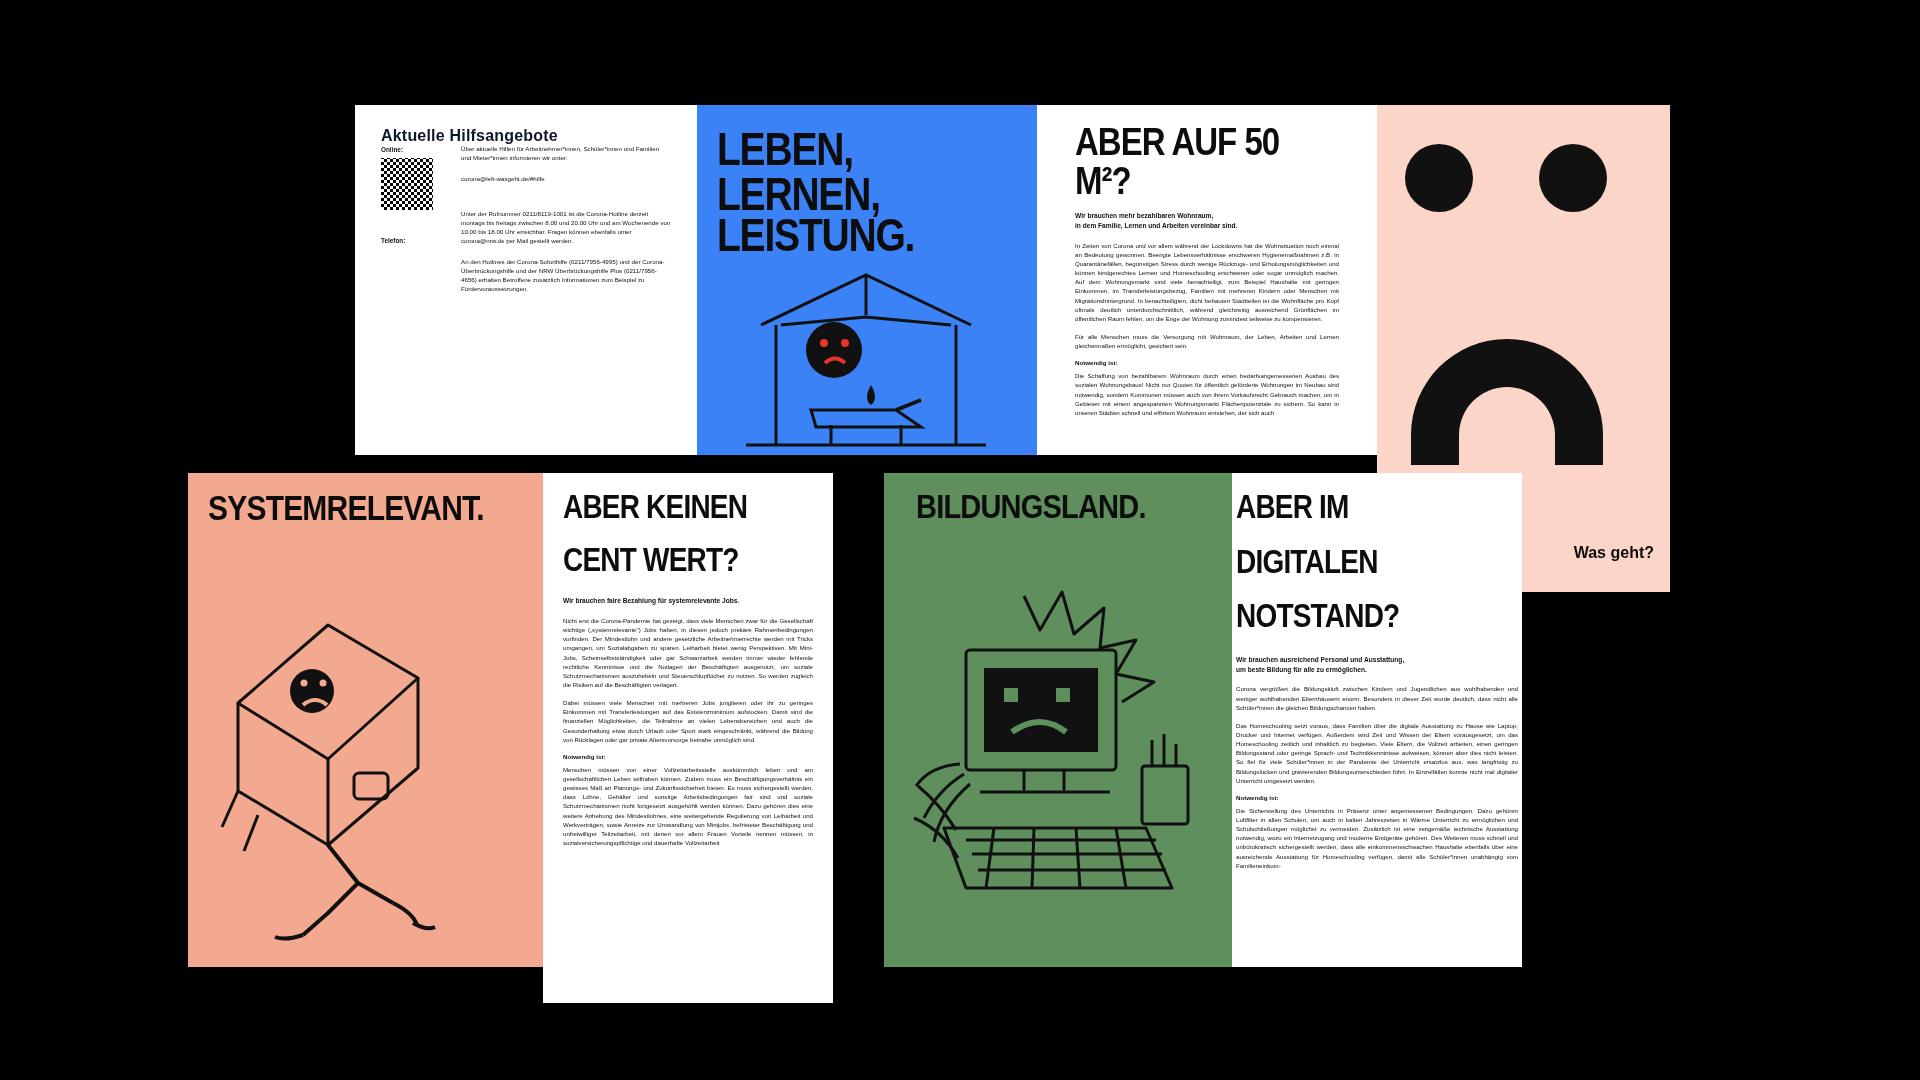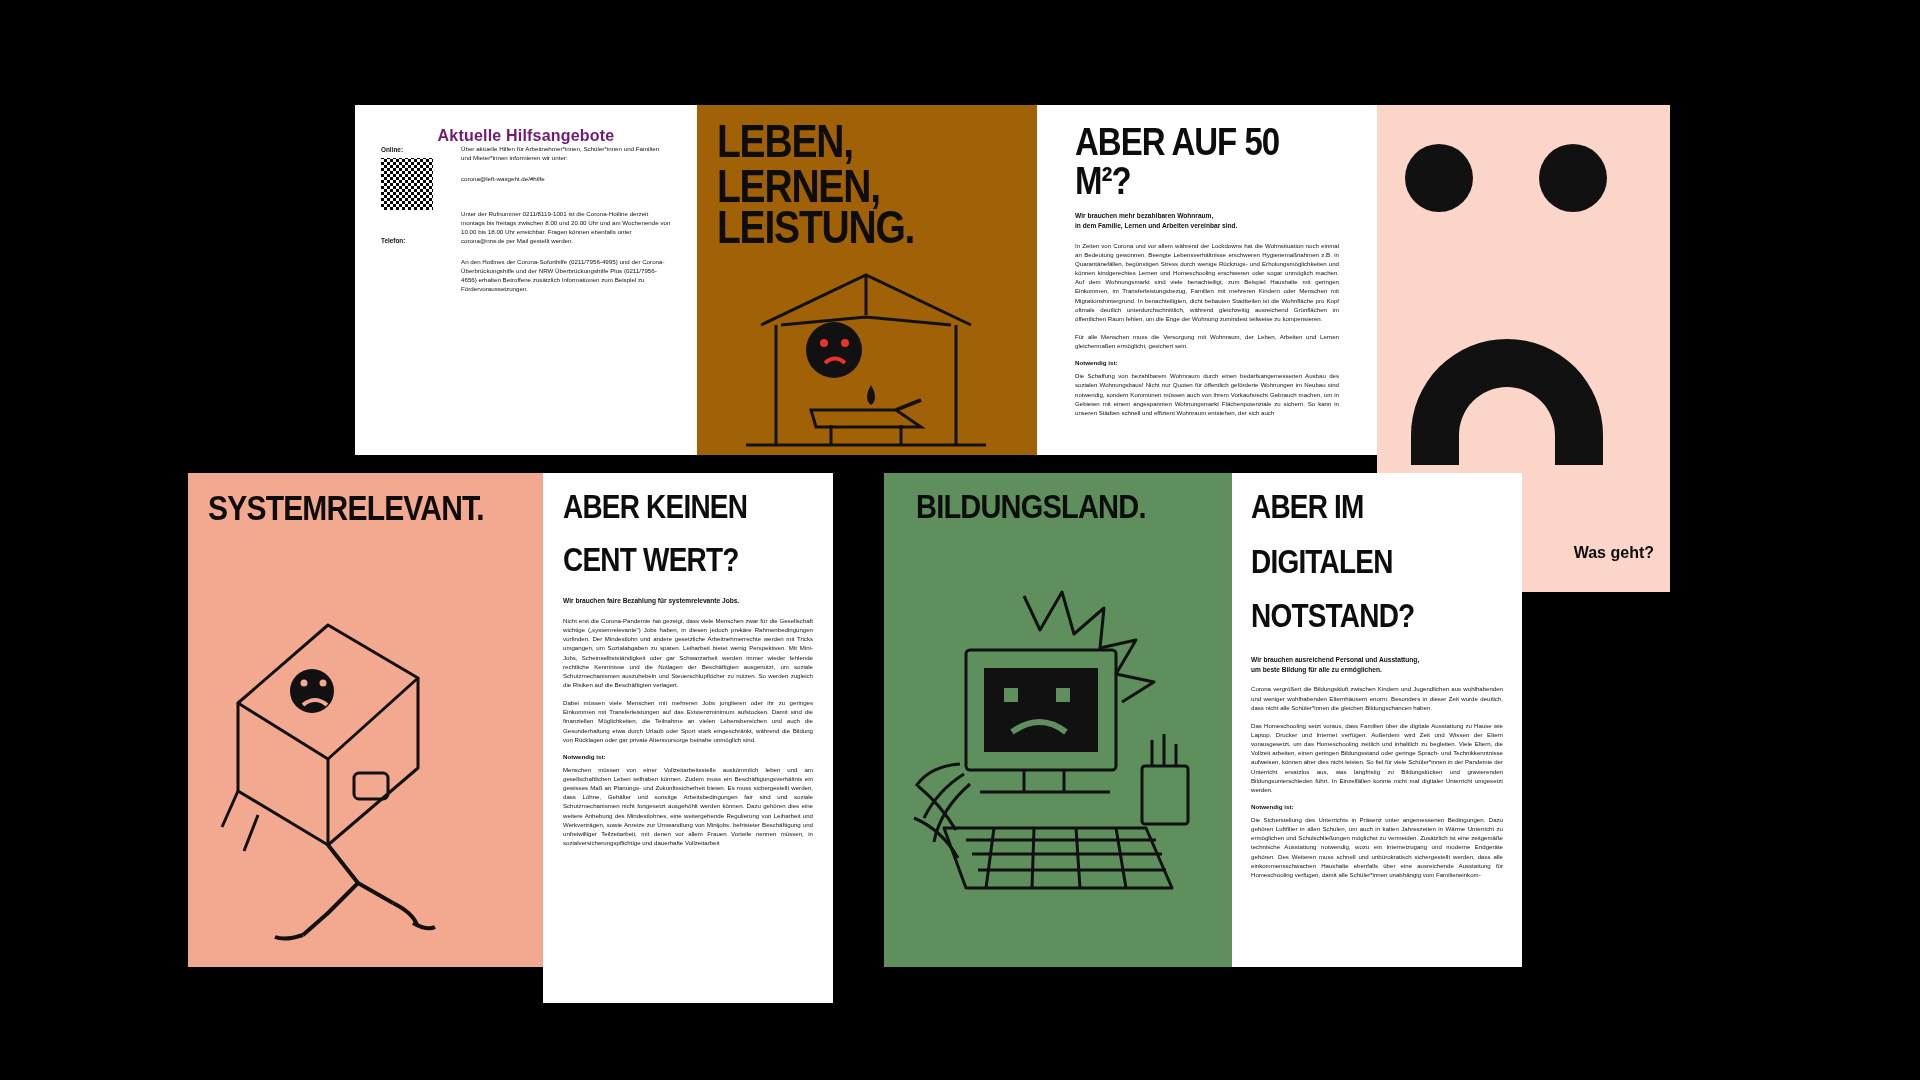--- a/index.html
+++ b/index.html
@@ -24,22 +24,21 @@
   }
   
   .p-hilfs {
     left: 355px; top: 105px; width: 342px; height: 350px;
     background: #ffffff;
     padding: 22px 26px;
   }
   .p-hilfs .title {
     font-weight: bold;
     font-size: 16px;
-    color: #701a75;
-    text-align: center;
+    color: #0f172a;
     letter-spacing: .2px;
   }
   .hilfs-body { display: flex; gap: 10px; font-size: 6.2px; line-height: 1.45; color: #111; }
   .hilfs-left { width: 70px; flex: 0 0 70px; }
   .lbl { font-weight: bold; font-size: 6.4px; margin-bottom: 4px; }
   .qr {
     width: 52px; height: 52px;
     background-image:
       repeating-linear-gradient(90deg,#000 0 3px,#fff 3px 6px),
       repeating-linear-gradient(0deg,#000 0 3px,#fff 3px 6px);
@@ -47,22 +46,22 @@
     background-color: #fff;
     margin-bottom: 6px;
   }
   .hilfs-right { flex: 1; }
   .hilfs-right p { margin: 0 0 12px 0; }
   .mail { word-break: break-all; }
   .tel-block { margin-top: 26px; }
 
   .p-leben {
     left: 697px; top: 105px; width: 340px; height: 350px;
-    background: #a16207;
-    padding: 10px 20px 0 20px;
+    background: #3b82f6;
+    padding: 18px 20px 0 20px;
   }
   .p-leben .headline {
     font-family: "Liberation Sans", sans-serif;
     font-weight: bold;
     font-size: 39px;
     line-height: .97;
     color: #0d0d0d;
     letter-spacing: -1.2px;
     transform: scaleY(1.18);
     transform-origin: left top;
@@ -128,21 +127,21 @@
   }
   .p-bildung .headline {
     font-weight: bold; font-size: 29px; line-height: 1; color:#0d0d0d;
     letter-spacing: -.8px; transform: scaleY(1.14); transform-origin: left top;
   }
   .p-bildung .art { position: absolute; left: 20px; top: 105px; width: 320px; height: 380px; }
 
   .p-digital {
     left: 1232px; top: 473px; width: 290px; height: 494px;
     background: #ffffff;
-    padding: 18px 19px;
+    padding: 18px 4px;
   }
   .p-digital .headline {
     font-weight: bold; font-size: 28px; line-height: 1.02; color:#0d0d0d;
     letter-spacing: -.8px; transform: scaleY(1.18); transform-origin: left top;
     margin-bottom: 26px;
   }
   svg { display: block; }
 </style>
 </head>
 <body>

